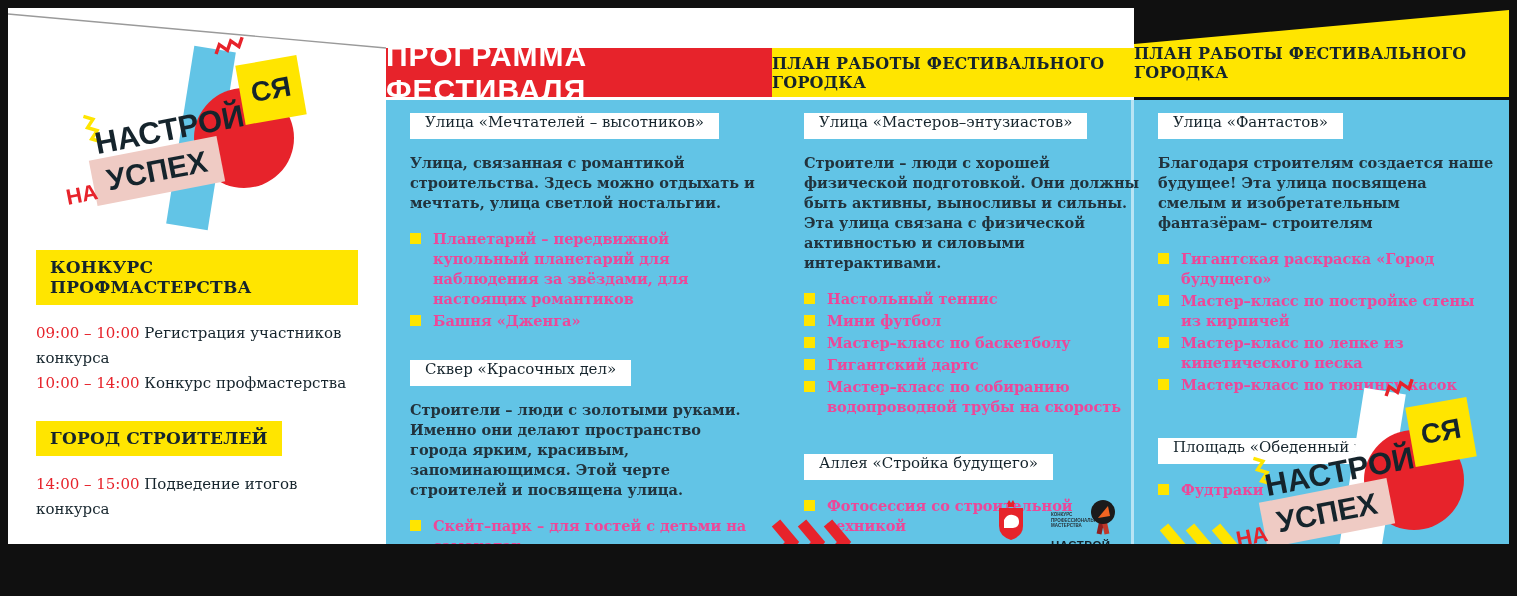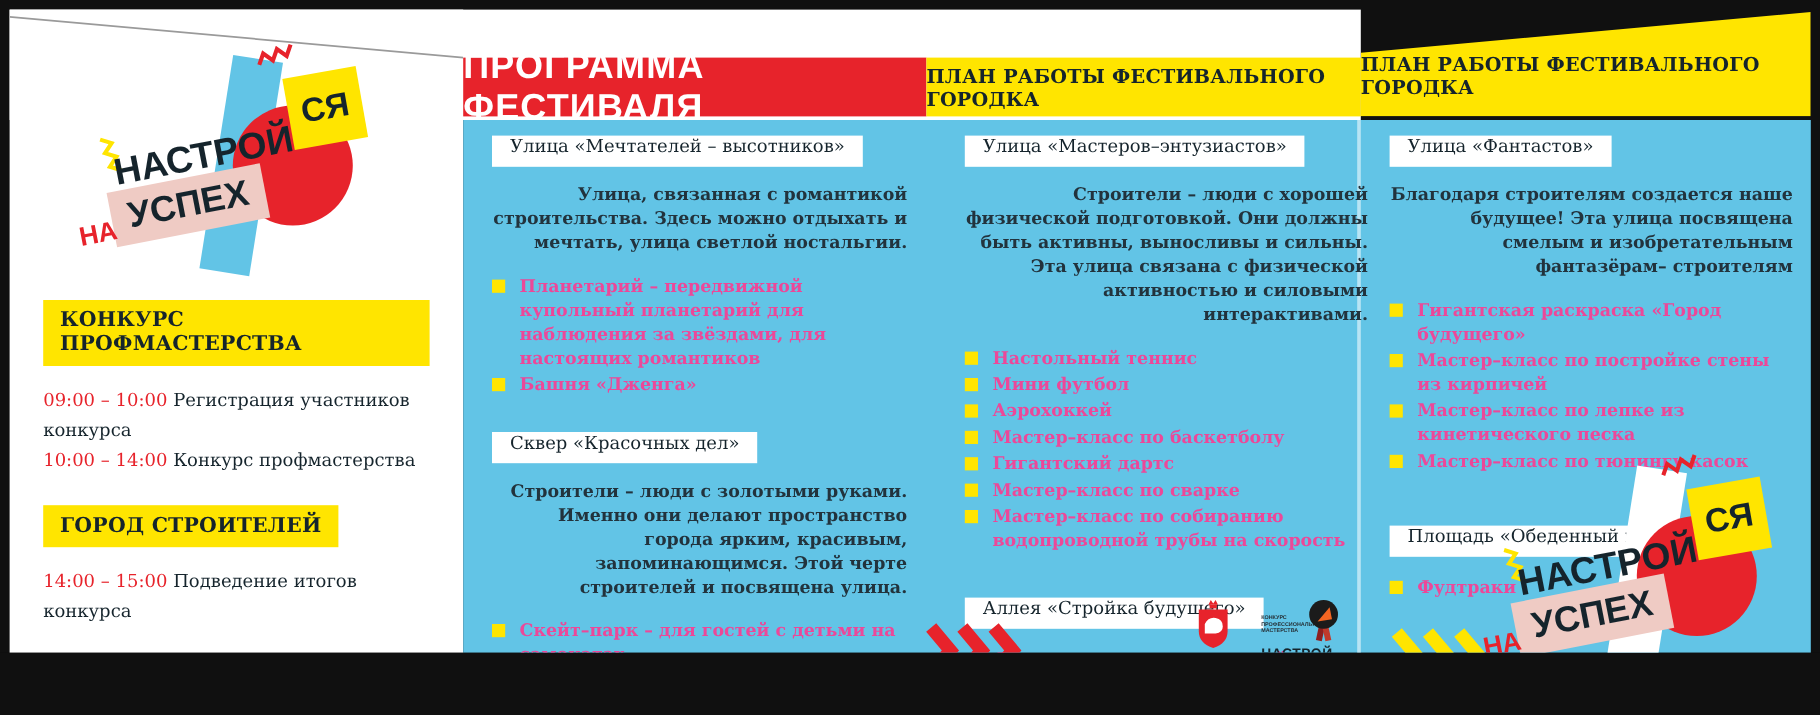--- a/index.html
+++ b/index.html
@@ -27,21 +27,21 @@
       align-items:flex-end;padding-bottom:15px;box-sizing:border-box;}
 
   
   .col{position:absolute;top:112px;}
   .col-program{left:410px;width:346px;}
   .col-plan-c{left:804px;width:336px;}
   .col-plan-r{left:1158px;width:336px;}
 
   .sec-label{display:inline-block;background:#ffffff;padding:0 15px 8px 15px;
       font-size:15px;font-weight:normal;color:#15242c;}
-  .sec-desc{margin:14px 0 0 0;font-size:14.5px;line-height:1.38;font-weight:bold;color:#22333d;text-align:right;}
+  .sec-desc{margin:14px 0 0 0;font-size:14.5px;line-height:1.38;font-weight:bold;color:#22333d;}
   .bullets{list-style:none;margin:16px 0 0 0;padding:0;font-size:14.5px;font-weight:bold;color:#ec4899;}
   .bullets li{position:relative;padding-left:23px;line-height:1.38;margin-bottom:2px;}
   .bullet-sq{position:absolute;left:0;top:4px;width:11px;height:11px;background:#ffe500;}
   .gap{height:26px;}
 
   
   .sched{position:absolute;left:36px;top:250px;width:322px;}
   .sched-title{display:inline-block;background:#ffe500;padding:7px 14px 8px 14px;
       font-size:17px;font-weight:bold;color:#15242c;letter-spacing:.2px;}
   .sched-list{margin:16px 0 24px 0;font-size:15px;font-weight:normal;line-height:1.68;color:#15242c;}
@@ -163,24 +163,22 @@
 
     </ul>
   </div>
 
   <div class="col col-plan-c">
     <div class="sec-label">Улица «Мастеров–энтузиастов»</div>
     <p class="sec-desc">Строители – люди с хорошей физической подготовкой. Они должны быть активны, выносливы и сильны. Эта улица связана с физической активностью и силовыми интерактивами.</p>
     <ul class="bullets">
       <li><span class="bullet-sq"></span><span>Настольный теннис</span></li>
       <li><span class="bullet-sq"></span><span>Мини футбол</span></li>
-      <li><span class="bullet-sq"></span><span>Аэрохоккей</span></li>
       <li><span class="bullet-sq"></span><span>Мастер–класс по баскетболу</span></li>
       <li><span class="bullet-sq"></span><span>Гигантский дартс</span></li>
-      <li><span class="bullet-sq"></span><span>Мастер–класс по сварке</span></li>
       <li><span class="bullet-sq"></span><span>Мастер–класс по собиранию водопроводной трубы на скорость</span></li>
     </ul>
     <div class="gap" style="height:34px;"></div>
     <div class="sec-label">Аллея «Стройка будущего»</div>
     <ul class="bullets">
       <li><span class="bullet-sq"></span><span>Фотосессия со строительной техникой</span></li>
     </ul>
   </div>
 
   <div class="col col-plan-r">

